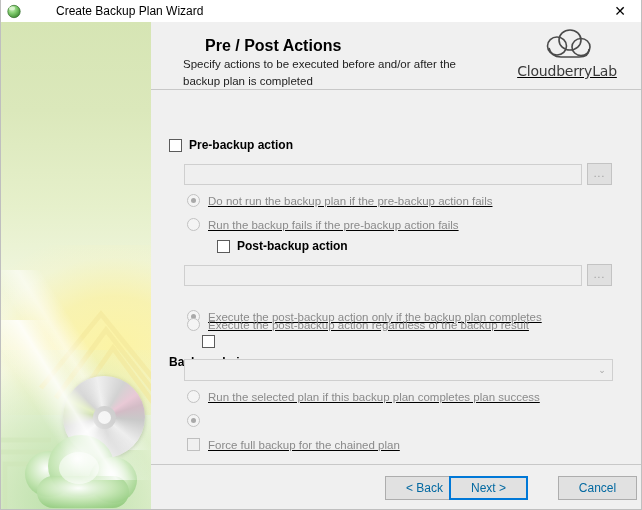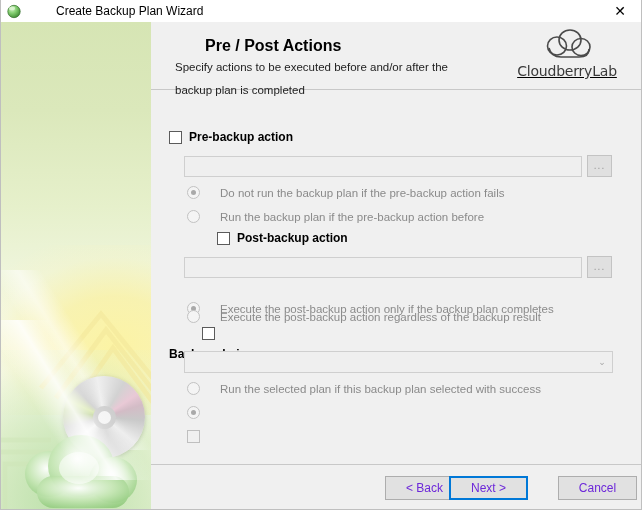--- a/index.html
+++ b/index.html
@@ -175,46 +175,46 @@
   .header-title {
     position: absolute;
     left: 18px; top: 15px;
     font-size: 16px;
     font-weight: bold;
     color: #000000;
     margin-left: 36px;
   }
   .header-sub {
     position: absolute;
-    left: 24px; top: 34px;
+    left: 32px; top: 34px;
     width: 310px;
     font-size: 11.5px;
     color: #222222;
-    line-height: 23px;
+    line-height: 17px;
   }
   .brand {
     position: absolute;
     right: 16px; top: 6px;
     width: 120px;
     text-align: center;
     text-decoration: underline;
   }
   .brand-cloud { height: 34px; }
   .brand-name {
     font-size: 14px;
     color: #3a3a3a;
     letter-spacing: -0.2px;
     font-family: "DejaVu Sans", sans-serif;
     margin-top: 1px;
   }
 
   
   .body {
     position: absolute;
-    left: 0; top: 69px;
+    left: 0; top: 77px;
     width: 492px; height: 373px;
   }
 
   .group-head {
     position: absolute;
     display: flex;
     align-items: center;
     gap: 7px;
   }
   .group-head .lbl {
@@ -279,21 +279,22 @@
     text-align: center;
     color: #a8a8a8;
     font-size: 9px;
     font-family: "DejaVu Sans", sans-serif;
   }
 
   .opt {
     position: absolute;
     display: flex;
     align-items: center;
-    gap: 20px;
+    gap: 8px;
+    text-decoration: underline;
   }
   .opt .olbl {
     font-size: 11.5px;
     color: #8a8a8a;
     white-space: nowrap;
   }
   .radio {
     width: 13px; height: 13px;
     border-radius: 50%;
     border: 1px solid #c2c2c2;
@@ -318,21 +319,21 @@
     background: #f0f0f0;
     border-top: 1px solid #c8c8c8;
   }
   .btn {
     position: absolute;
     top: 11px;
     width: 79px; height: 24px;
     background: #e1e1e1;
     border: 1px solid #adadad;
     font-size: 12px;
-    color: #6d28d9;
+    color: #0369a1;
     line-height: 22px;
     text-align: center;
     font-family: "Liberation Sans", sans-serif;
   }
   .btn.primary {
     border: 2px solid #0078d7;
     line-height: 20px;
   }
   #btn-back   { left: 234px; }
   #btn-next   { left: 298px; }
@@ -440,21 +441,21 @@
       <div class="row-input" style="left:33px; top:64px;">
         <div class="txt" title=""></div>
         <div class="browse">...</div>
       </div>
       <div class="opt" style="left:36px; top:95px;">
         <span class="radio on"></span>
         <span class="olbl">Do not run the backup plan if the pre-backup action fails</span>
       </div>
       <div class="opt" style="left:36px; top:119px;">
         <span class="radio"></span>
-        <span class="olbl">Run the backup plan if the pre-backup action before</span>
+        <span class="olbl">Run the backup fails if the pre-backup action fails</span>
       </div>
 
       <div class="group-head" style="left:18px; top:140px;padding-left:48px;">
         <span class="cb"></span>
         <span class="lbl">Post-backup action</span>
       </div>
       <div class="row-input" style="left:33px; top:165px;">
         <div class="txt" title=""></div>
         <div class="browse">...</div>
       </div>
@@ -470,27 +471,28 @@
       <div class="group-head" style="left:18px; top:236px;flex-direction:column;">
         <span class="cb"></span>
         <span class="lbl">Backup chain</span>
       </div>
       <div class="combo" style="left:33px; top:260px;">
         <span class="val"></span>
         <span class="arrow">⌄</span>
       </div>
       <div class="opt" style="left:36px; top:291px;">
         <span class="radio"></span>
-        <span class="olbl">Run the selected plan if this backup plan selected with success</span>
+        <span class="olbl">Run the selected plan if this backup plan completes plan success</span>
       </div>
       <div class="opt" style="left:36px; top:315px;">
         <span class="radio on"></span>
       </div>
       <div class="opt" style="left:36px; top:339px;">
         <span class="cb dis"></span>
+        <span class="olbl">Force full backup for the chained plan</span>
       </div>
 
     </div>
 
     <div class="footer">
       <div class="btn" id="btn-back">&lt; Back</div>
       <div class="btn primary" id="btn-next">Next &gt;</div>
       <div class="btn" id="btn-cancel">Cancel</div>
     </div>
 

